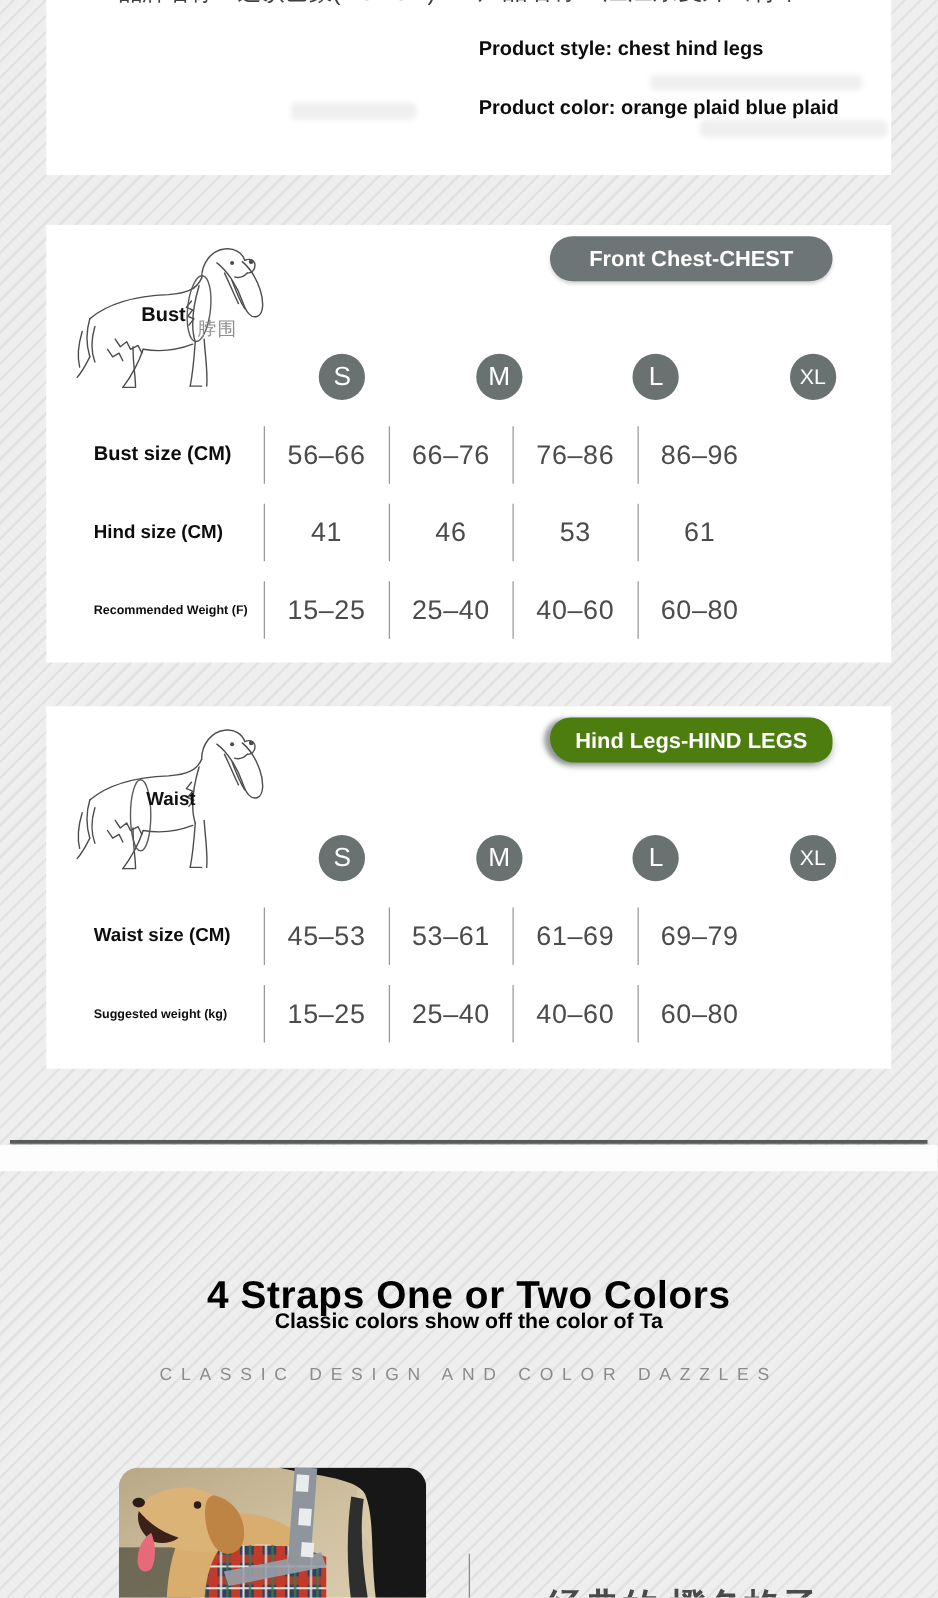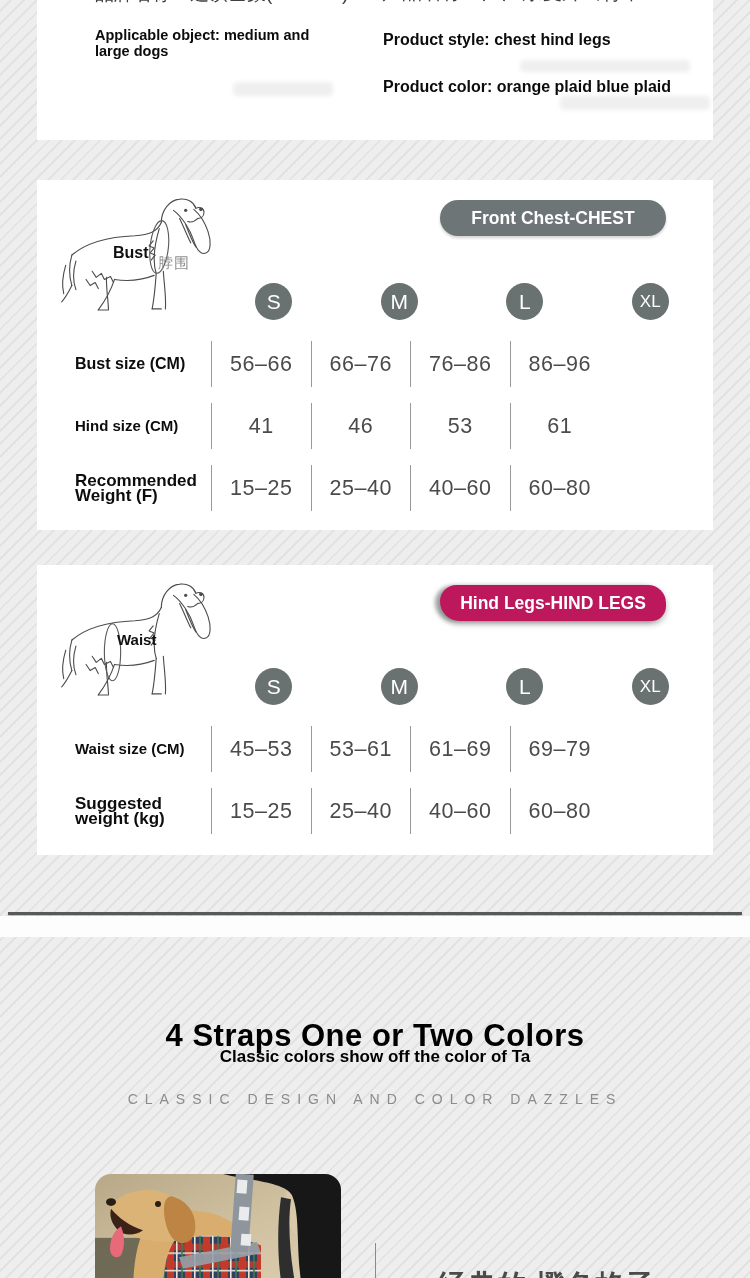--- a/index.html
+++ b/index.html
@@ -23,41 +23,41 @@
   #attr-color { left:346px; top:125px; font-size:16px; }
   .smudge { position:absolute; background:rgba(120,120,120,0.12); filter:blur(2px); border-radius:4px; }
   
   #chart-card-1 { top:180px; height:350px; }
   #chart-card-2 { top:565px; height:290px; }
   .dog-wrap { position:absolute; left:18px; top:10px; width:176px; height:124px; }
   .dog-svg { width:100%; height:100%; }
   .diagram-label { position:absolute; font-weight:700; color:#111; font-size:16px; }
   .diagram-label-cn { position:absolute; color:#8f8f8f; font-size:15px; letter-spacing:1px; }
   .badge {
-    position:absolute; left:403px; top:20px; width:226px; height:36px;
+    position:absolute; left:403px; top:9px; width:226px; height:36px;
     background:#6e7576; border-radius:18px; color:#ffffff;
     font-weight:700; font-size:17.5px; display:flex; align-items:center; justify-content:center;
     box-shadow:0 2px 3px rgba(0,0,0,0.18);
   }
   .badge.rough {
-    background:#be185d; border-radius:20px 22px 18px 24px;
+    background:#4d7c0f; border-radius:20px 22px 18px 24px;
     box-shadow:-5px 1px 4px rgba(90,96,97,0.55), 0 3px 6px rgba(0,0,0,0.28);
   }
   .sizes { position:absolute; left:174px; top:103px; width:502px; display:flex; }
   .size-cell { flex:1; display:flex; justify-content:center; }
   .size-circle {
     width:37px; height:37px; border-radius:50%; background:#6a7171;
     color:#ffffff; display:flex; align-items:center; justify-content:center; font-size:21px;
   }
   .size-circle.xl { font-size:17px; }
   .rows { position:absolute; left:0; top:153px; width:572px; }
   .t-row { display:flex; align-items:center; height:62px; }
   .t-label { width:174px; padding-left:38px; font-weight:700; color:#0d0d0d; font-size:16px; line-height:16px; }
   .t-label.mid { font-size:15px; }
-  .t-label.small { font-size:17px; line-height:15px; }
+  .t-label.small { font-size:10px; line-height:15px; }
   .t-val {
     flex:1; border-left:1px solid #999999; height:46px;
     display:flex; align-items:center; justify-content:center;
     font-size:21.5px; color:#4b4b4b; letter-spacing:0.5px;
   }
   
   #rule { position:absolute; left:8px; top:912px; width:734px; height:3px; background:#565a5a; box-shadow:0 2px 3px rgba(0,0,0,0.25); }
   #white-band { position:absolute; left:0; top:916px; width:750px; height:21px; background:#fdfdfd; }
   
   .center-text { position:absolute; left:0; width:750px; text-align:center; color:#000; }
@@ -68,21 +68,20 @@
   #photo svg { display:block; width:100%; height:100%; }
   #vline { position:absolute; left:375px; top:1243px; width:1px; height:45px; background:#8a8a8a; }
   #photo-caption { position:absolute; left:437px; top:1266px; font-size:30px; font-weight:700; color:#4a4a4a; white-space:nowrap; }
 </style>
 </head>
 <body>
 
 <div id="info-card" class="card">
   <div id="brand-line" class="cn-line">品牌名称：迪诙巴象(DOYON)</div>
   <div id="product-line" class="cn-line">产品名称：汪汪康复外出背带</div>
-  <div id="attr-applicable" class="attr">Applicable object: medium and large dogs</div>
   <div id="attr-style" class="attr">Product style: chest hind legs</div>
   <div id="attr-color" class="attr">Product color: orange plaid blue plaid</div>
   <div class="smudge" style="left:196px;top:128px;width:100px;height:14px;"></div>
   <div class="smudge" style="left:483px;top:106px;width:170px;height:12px;"></div>
   <div class="smudge" style="left:523px;top:142px;width:150px;height:14px;"></div>
 </div>
 
 <div id="chart-card-1" class="card">
   <div class="dog-wrap">
     <svg class="dog-svg" viewBox="0 0 172 122">

